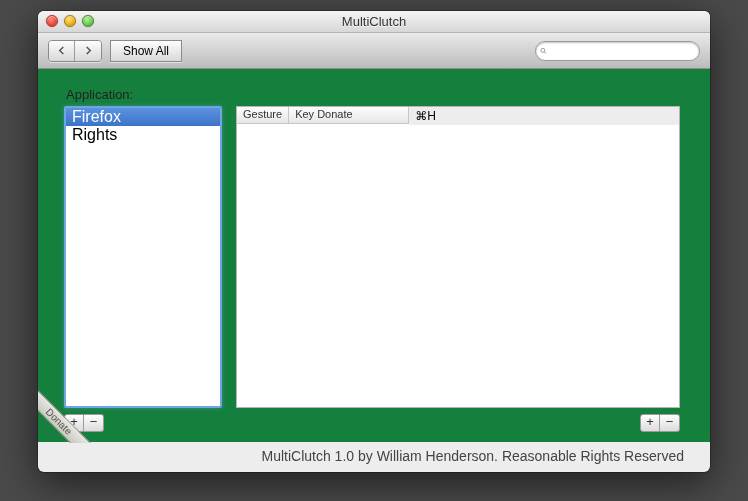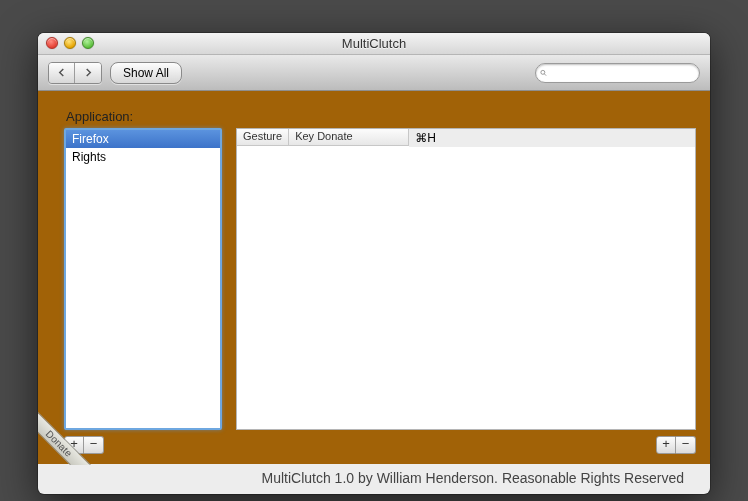--- a/index.html
+++ b/index.html
@@ -16,21 +16,20 @@
     left: 38px;
     top: 11px;
     width: 672px;
     height: 461px;
     background: #ededed;
     border-radius: 6px;
     box-shadow: 0 10px 40px rgba(0,0,0,0.6), 0 0 0 1px rgba(0,0,0,0.25);
     overflow: hidden;
     display: flex;
     flex-direction: column;
-    margin-top: 22px;
   }
   
   .titlebar {
     height: 22px;
     background: linear-gradient(to bottom, #f4f4f4 0%, #d7d7d7 100%);
     border-bottom: 1px solid #b5b5b5;
     position: relative;
     display: flex;
     align-items: center;
     justify-content: center;
@@ -81,21 +80,21 @@
     display:flex; align-items:center; justify-content:center;
     cursor: default;
   }
   .navseg button:last-child { border-right:none; }
   .navseg svg { width:9px; height:9px; }
   .showall {
     margin-left: 8px;
     height: 22px;
     padding: 0 12px;
     border: 1px solid #8a8a8a;
-    border-radius: 8px;
+    border-radius: 0;
     background: linear-gradient(to bottom,#fdfdfd,#d8d8d8);
     font-size: 12px;
     box-shadow: 0 1px 0 rgba(255,255,255,0.5);
     cursor: default;
   }
   .spacer { flex: 1; }
   .search {
     width: 165px;
     height: 20px;
     border-radius: 10px;
@@ -106,22 +105,22 @@
     padding: 0 6px 0 4px;
     box-shadow: inset 0 1px 2px rgba(0,0,0,0.25);
   }
   .search svg { width:12px; height:12px; margin-right:4px; fill:#6b6b6b; }
   .search input {
     border:none; outline:none; flex:1; font-size:11px; background:transparent;
   }
   
   .body {
     flex:1;
-    padding: 18px 14px 10px 26px;
-    background: #a16207;
+    padding: 18px 30px 10px 26px;
+    background: #15803d;
     display:flex;
     flex-direction:column;
     position:relative;
   }
   .applabel {
     font-size: 13px;
     color:#222;
     margin-bottom: 4px;
     margin-left: 2px;
   }
@@ -139,21 +138,21 @@
     background:#fff;
     border: 2px solid #6ea7e0;
     border-radius: 2px;
     box-shadow: 0 0 4px rgba(86,148,214,0.6);
     overflow:hidden;
   }
   .listbox .row {
     height: 18px;
     line-height: 18px;
     padding: 0 6px;
-    font-size: 12px;
+    font-size: 16px;
   }
   .listbox .row.selected {
     background: linear-gradient(to bottom,#5b93de,#3c73c9);
     color:#fff;
   }
   .tablewrap {
     flex:1;
     background:#fff;
     border: 1px solid #b5b5b5;
     overflow:hidden;

